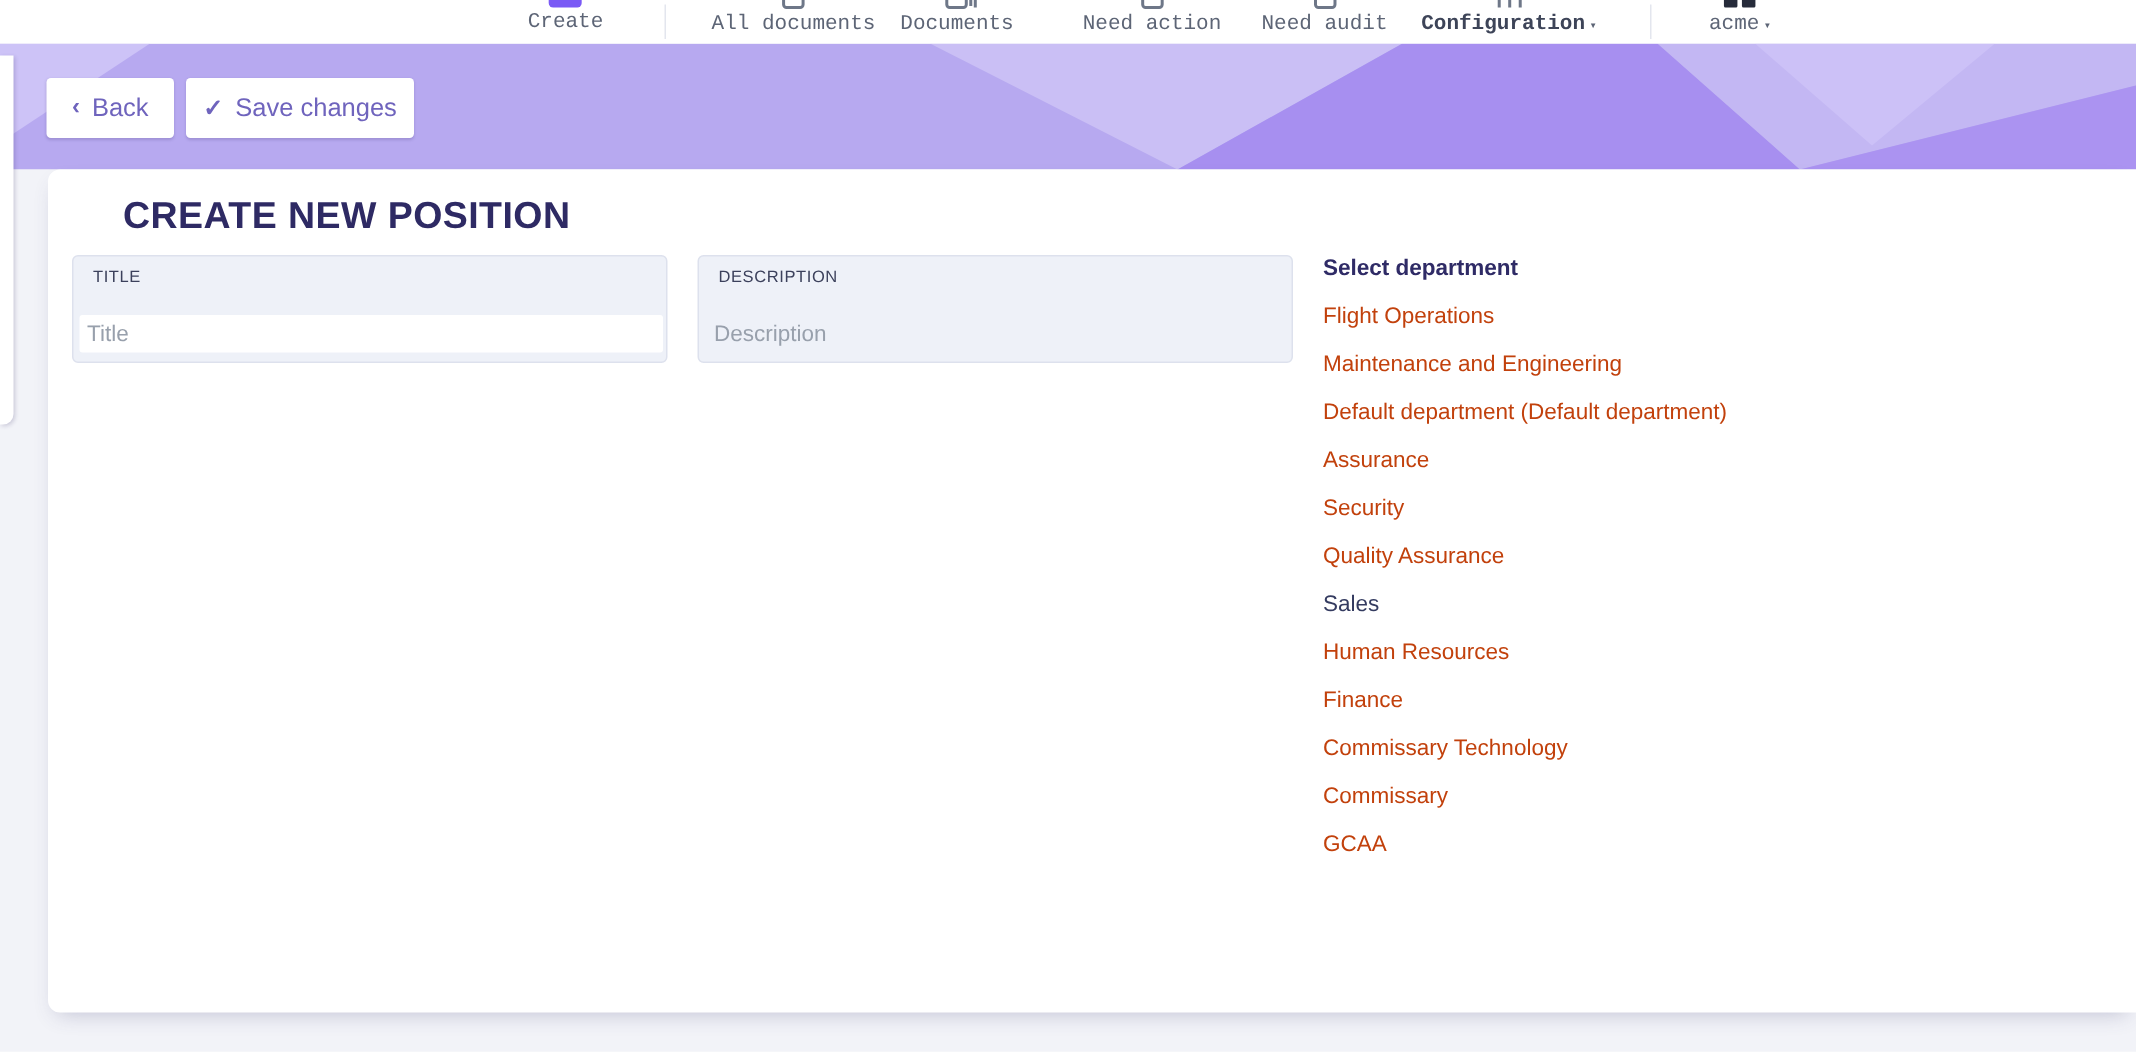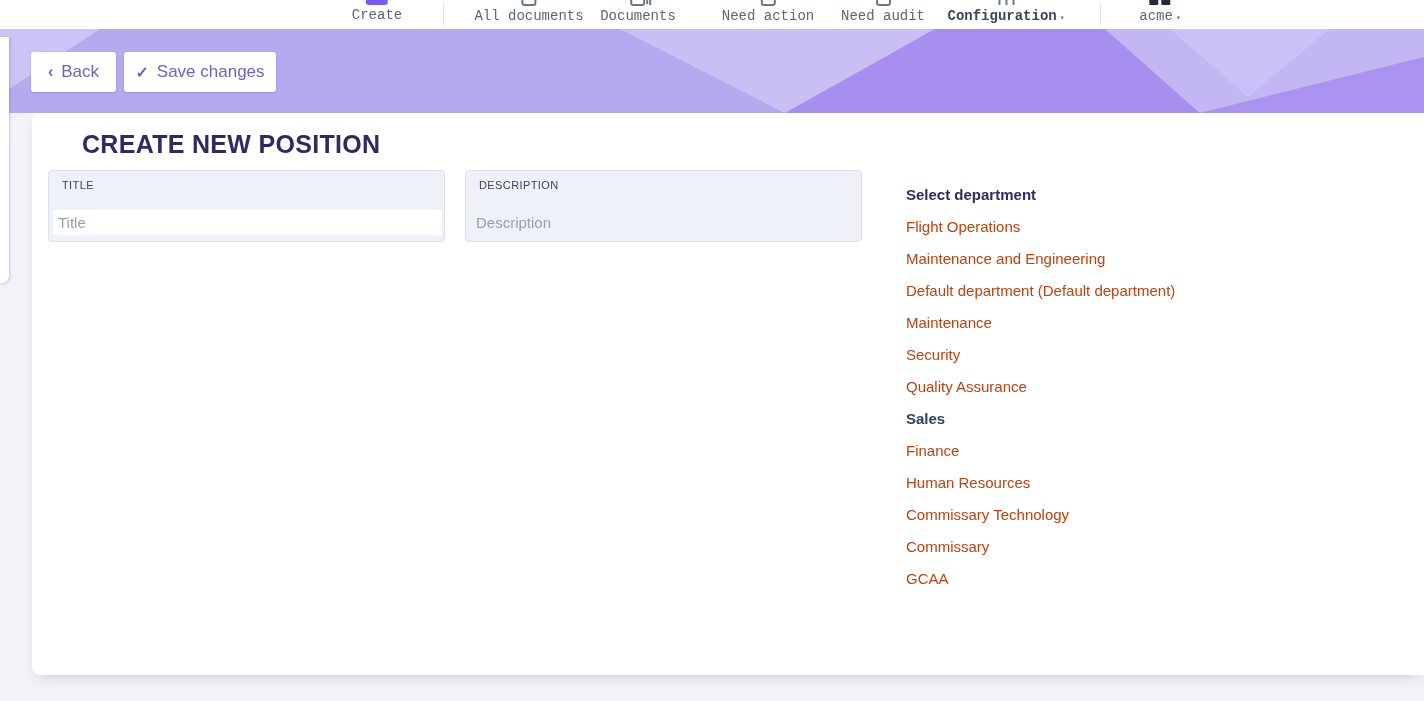--- a/index.html
+++ b/index.html
@@ -60,25 +60,25 @@
     color:#3c415c; letter-spacing:.4px; }
   .field input { font-family:"Liberation Sans", sans-serif; font-size:15px;
     color:#3f4550; outline:none; }
   .field input::placeholder { color:#98a0ac; opacity:1; }
   .field-title input { position:absolute; left:4px; right:4px; bottom:6px;
     width:389px; height:25px; background:#ffffff; border:none; border-radius:2px;
     padding:0 5px; }
   .field-desc input { position:absolute; left:10px; right:10px; bottom:8px;
     width:377px; height:22px; background:transparent; border:none; padding:0; }
 
-  .departments { position:absolute; left:850px; top:66px; width:420px;margin-left:24px; }
+  .departments { position:absolute; left:850px; top:50px; width:420px; }
   .dept-row { font-size:15px; color:#c2410c; line-height:32px; height:32px;
     cursor:pointer; white-space:nowrap; }
   .dept-header { font-weight:bold; color:#2f2b66; cursor:default; }
-  .dept-bold { font-weight:bold; color:#343b60; }
+  .dept-bold { font-weight:normal; color:#343b60; }
 </style>
 </head>
 <body>
 
 <div class="screen">
 
   <header class="topnav">
     <div class="nav-item" style="left:377px">
       <span class="ic-create"></span>
       <span class="lbl">Create</span>
@@ -151,25 +151,25 @@
     <div class="field field-desc">
       <label>DESCRIPTION</label>
       <input type="text" placeholder="Description" style="">
     </div>
 
     <div class="departments">
       <div class="dept-row dept-header">Select department</div>
       <div class="dept-row">Flight Operations</div>
       <div class="dept-row">Maintenance and Engineering</div>
       <div class="dept-row">Default department (Default department)</div>
-      <div class="dept-row">Maintenance</div>
+      <div class="dept-row">Assurance</div>
       <div class="dept-row">Security</div>
       <div class="dept-row">Quality Assurance</div>
       <div class="dept-row dept-bold">Sales</div>
+      <div class="dept-row">Human Resources</div>
       <div class="dept-row">Finance</div>
-      <div class="dept-row">Human Resources</div>
       <div class="dept-row">Commissary Technology</div>
       <div class="dept-row">Commissary</div>
       <div class="dept-row">GCAA</div>
     </div>
   </main>
 
 </div>
 
 </body></html>

